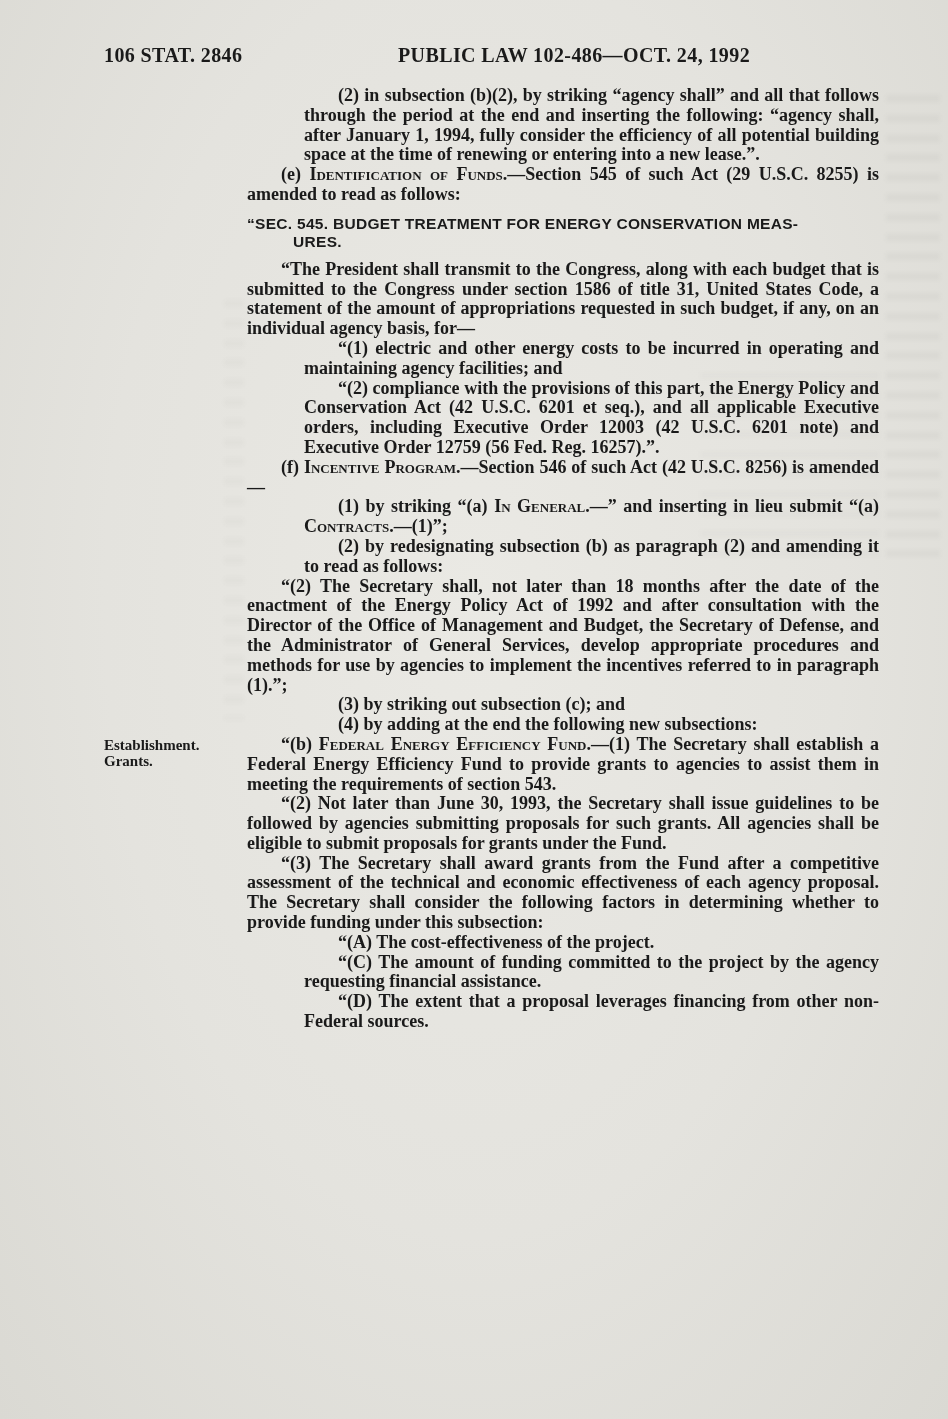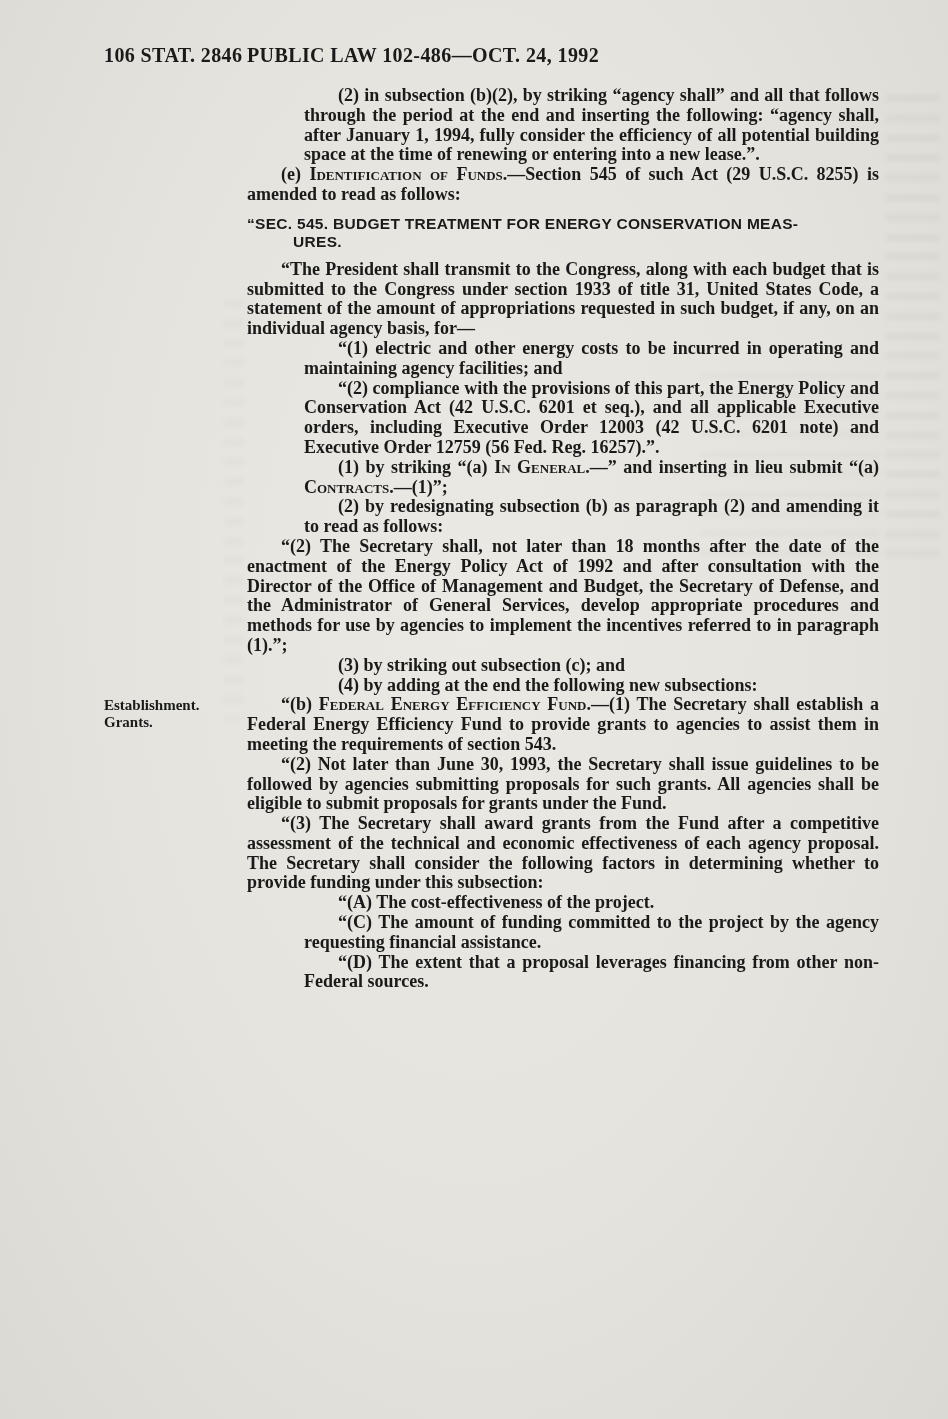--- a/index.html
+++ b/index.html
@@ -21,23 +21,23 @@
     position: absolute;
     top: 44px;
     left: 104px;
     font-size: 20px;
     letter-spacing: 0.4px;
     white-space: nowrap;
   }
   .header-law {
     position: absolute;
     top: 44px;
-    left: 247px;
+    left: 258px;
     width: 632px;
-    text-align: left;
+    text-align: center;
     font-size: 20px;
     letter-spacing: 0.4px;
     white-space: nowrap;
   }
 
   .body-col {
     position: absolute;
     top: 86px;
     left: 247px;
     width: 632px;
@@ -94,23 +94,24 @@
 
 <div class="page">
 
   <div class="header-stat">106 STAT. 2846</div>
   <div class="header-law">PUBLIC LAW 102-486—OCT. 24, 1992</div>
 
   <div class="body-col">
       <p class="para p1"><span>(2) in subsection (b)(2), by striking “agency shall” and all that follows through the period at the end and inserting the following: “agency shall, after January 1, 1994, fully consider the efficiency of all potential building space at the time of renewing or entering into a new lease.”.</span></p>
       <p class="para "><span>(e) </span><span class="sc">Identification of Funds</span><span>.—Section 545 of such Act (29 U.S.C. 8255) is amended to read as follows:</span></p>
       <p class="para heading"><span>“SEC. 545. BUDGET TREATMENT FOR ENERGY CONSERVATION MEAS-</span><br><span>URES.</span></p>
-      <p class="para "><span>“The President shall transmit to the Congress, along with each budget that is submitted to the Congress under section 1933 of title 31, United States Code, a statement of the amount of appropriations requested in such budget, if any, on an individual agency basis, for—</span></p>
+      <p class="para "><span>“The President shall transmit to the Congress, along with each budget that is submitted to the Congress under section 1586 of title 31, United States Code, a statement of the amount of appropriations requested in such budget, if any, on an individual agency basis, for—</span></p>
       <p class="para p1"><span>“(1) electric and other energy costs to be incurred in operating and maintaining agency facilities; and</span></p>
       <p class="para p1"><span>“(2) compliance with the provisions of this part, the Energy Policy and Conservation Act (42 U.S.C. 6201 et seq.), and all applicable Executive orders, including Executive Order 12003 (42 U.S.C. 6201 note) and Executive Order 12759 (56 Fed. Reg. 16257).”.</span></p>
+      <p class="para "><span>(f) </span><span class="sc">Incentive Program</span><span>.—Section 546 of such Act (42 U.S.C. 8256) is amended—</span></p>
       <p class="para p1"><span>(1) by striking “(a) </span><span class="sc">In General</span><span>.—” and inserting in lieu submit “(a) </span><span class="sc">Contracts</span><span>.—(1)”;</span></p>
       <p class="para p1"><span>(2) by redesignating subsection (b) as paragraph (2) and amending it to read as follows:</span></p>
       <p class="para "><span>“(2) The Secretary shall, not later than 18 months after the date of the enactment of the Energy Policy Act of 1992 and after consultation with the Director of the Office of Management and Budget, the Secretary of Defense, and the Administrator of General Services, develop appropriate procedures and methods for use by agencies to implement the incentives referred to in paragraph (1).”;</span></p>
       <p class="para p1"><span>(3) by striking out subsection (c); and</span></p>
       <p class="para p1"><span>(4) by adding at the end the following new subsections:</span></p>
       <p class="para "><span>“(b) </span><span class="sc">Federal Energy Efficiency Fund</span><span>.—(1) The Secretary shall establish a Federal Energy Efficiency Fund to provide grants to agencies to assist them in meeting the requirements of section 543.</span><span class="margin-note">
           <span class="margin-note-line">Establishment.</span>
           <span class="margin-note-line">Grants.</span>
         </span></p>
       <p class="para "><span>“(2) Not later than June 30, 1993, the Secretary shall issue guidelines to be followed by agencies submitting proposals for such grants. All agencies shall be eligible to submit proposals for grants under the Fund.</span></p>

